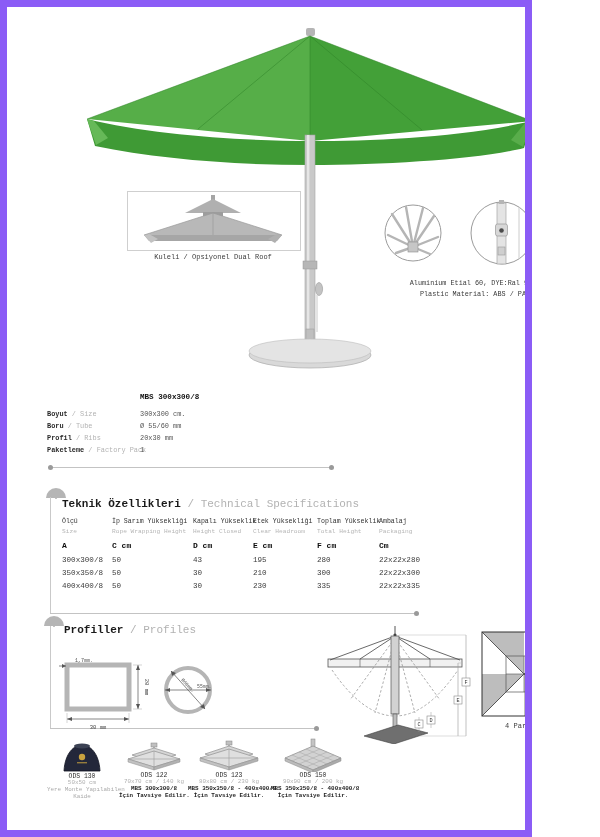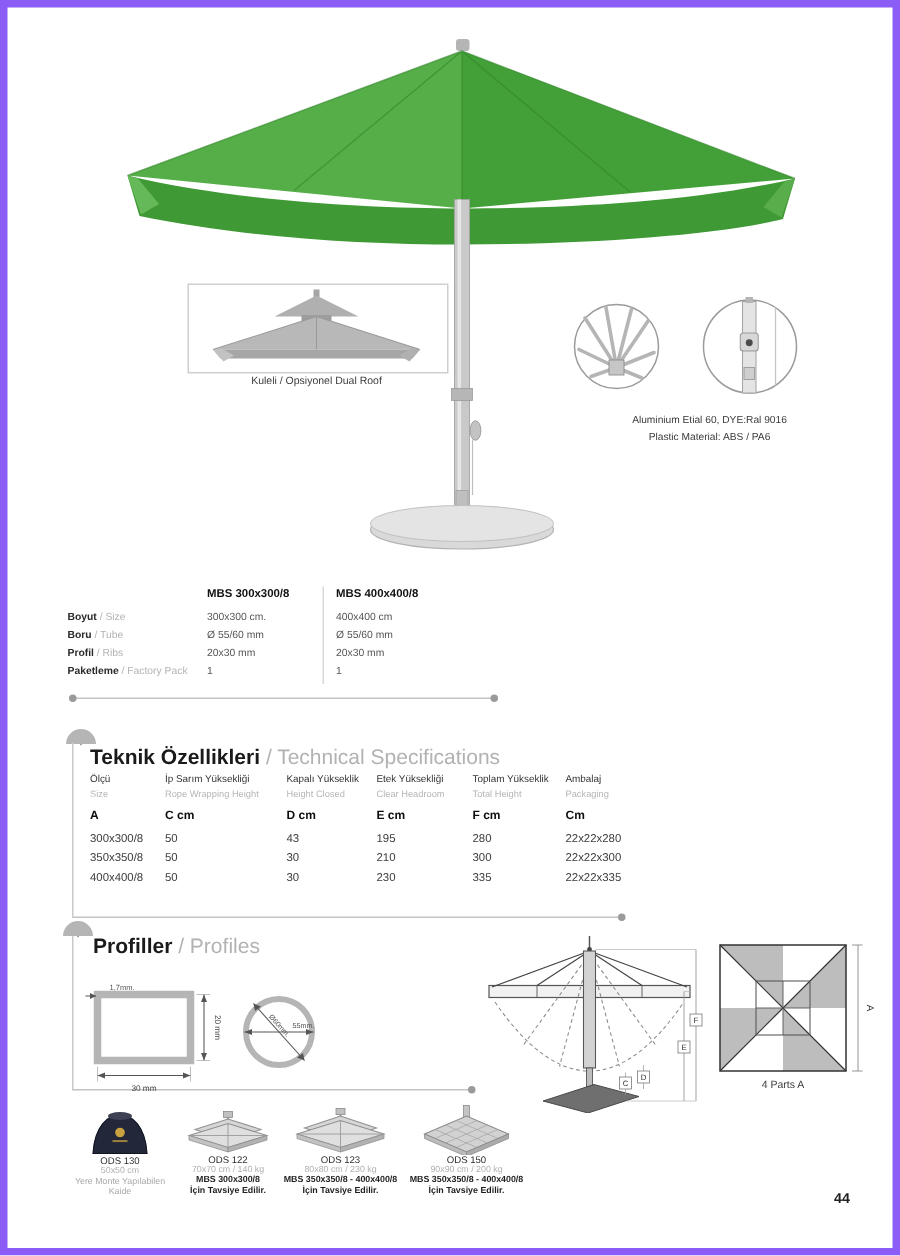--- a/index.html
+++ b/index.html
@@ -1,21 +1,21 @@
 <!DOCTYPE html>
 <html style="--canopy-left: #56ae48; --canopy-right: #43a038; --canopy-skirt: #3f9a35; --canopy-seam: #2e8127; --metal: #cbcbcb; --metal-dark: #9e9e9e; --draw-gray: #b5b5b5; --base-dark: #23273a;"><head>
 <meta charset="utf-8">
 <style>
   html,body{margin:0;padding:0;background:#fff;}
-  .page{position:relative;width:600px;height:837px;background:#fff;
-        font-family:Liberation Sans, sans-serif;color:#222;overflow:hidden;
-        border:5px solid #8b5cf6;box-sizing:border-box;}
+  .page{position:relative;width:532px;height:837px;background:#fff;
+        font-family:Liberation Mono, monospace;color:#222;overflow:hidden;
+        border:7px solid #8b5cf6;box-sizing:border-box;}
   .abs{position:absolute;}
   
-  .sec-title{font-size:14px;white-space:nowrap;}
+  .sec-title{font-size:11px;white-space:nowrap;}
   .sec-title .tr{font-weight:bold;color:#1a1a1a;}
   .sec-title .en{color:#b2b2b2;}
   
   .hline{position:absolute;height:1px;background:#c3c3c3;}
   .vline{position:absolute;width:1px;background:#c9c9c9;}
   .dot-l::before,.dot-r::after{content:"";position:absolute;width:5px;height:5px;
      border-radius:50%;background:#9a9a9a;top:-2px;}
   .dot-l::before{left:-1px;}
   .dot-r::after{right:-1px;}
   
@@ -132,27 +132,20 @@
     <div class="col" style="width:93px">
       <div class="head"></div>
       <div class="lab"><span class="tr">Boyut</span> <span class="en">/ Size</span></div>
       <div class="lab"><span class="tr">Boru</span> <span class="en">/ Tube</span></div>
       <div class="lab"><span class="tr">Profil</span> <span class="en">/ Ribs</span></div>
       <div class="lab"><span class="tr">Paketleme</span> <span class="en">/ Factory Pack</span></div>
     </div>
     <div class="col" style="width:77px">
       <div class="head">MBS 300x300/8</div>
       <div class="cell">300x300 cm.</div>
-      <div class="cell">Ø 55/60 mm</div>
-      <div class="cell">20x30 mm</div>
-      <div class="cell">1</div>
-    </div>
-    <div class="col sep" style="width:72px">
-      <div class="head">MBS 400x400/8</div>
-      <div class="cell">400x400 cm</div>
       <div class="cell">Ø 55/60 mm</div>
       <div class="cell">20x30 mm</div>
       <div class="cell">1</div>
     </div>
   </div>
 
   <div class="hline dot-l dot-r" style="left:42px;top:460px;width:284px"></div>
 
   <svg class="abs" style="left:38px;top:479px" width="22" height="13" viewBox="0 0 22 13">
     <path d="M1,12 A10,10 0 0 1 21,12 Z" style="fill:var(--draw-gray)"></path>

